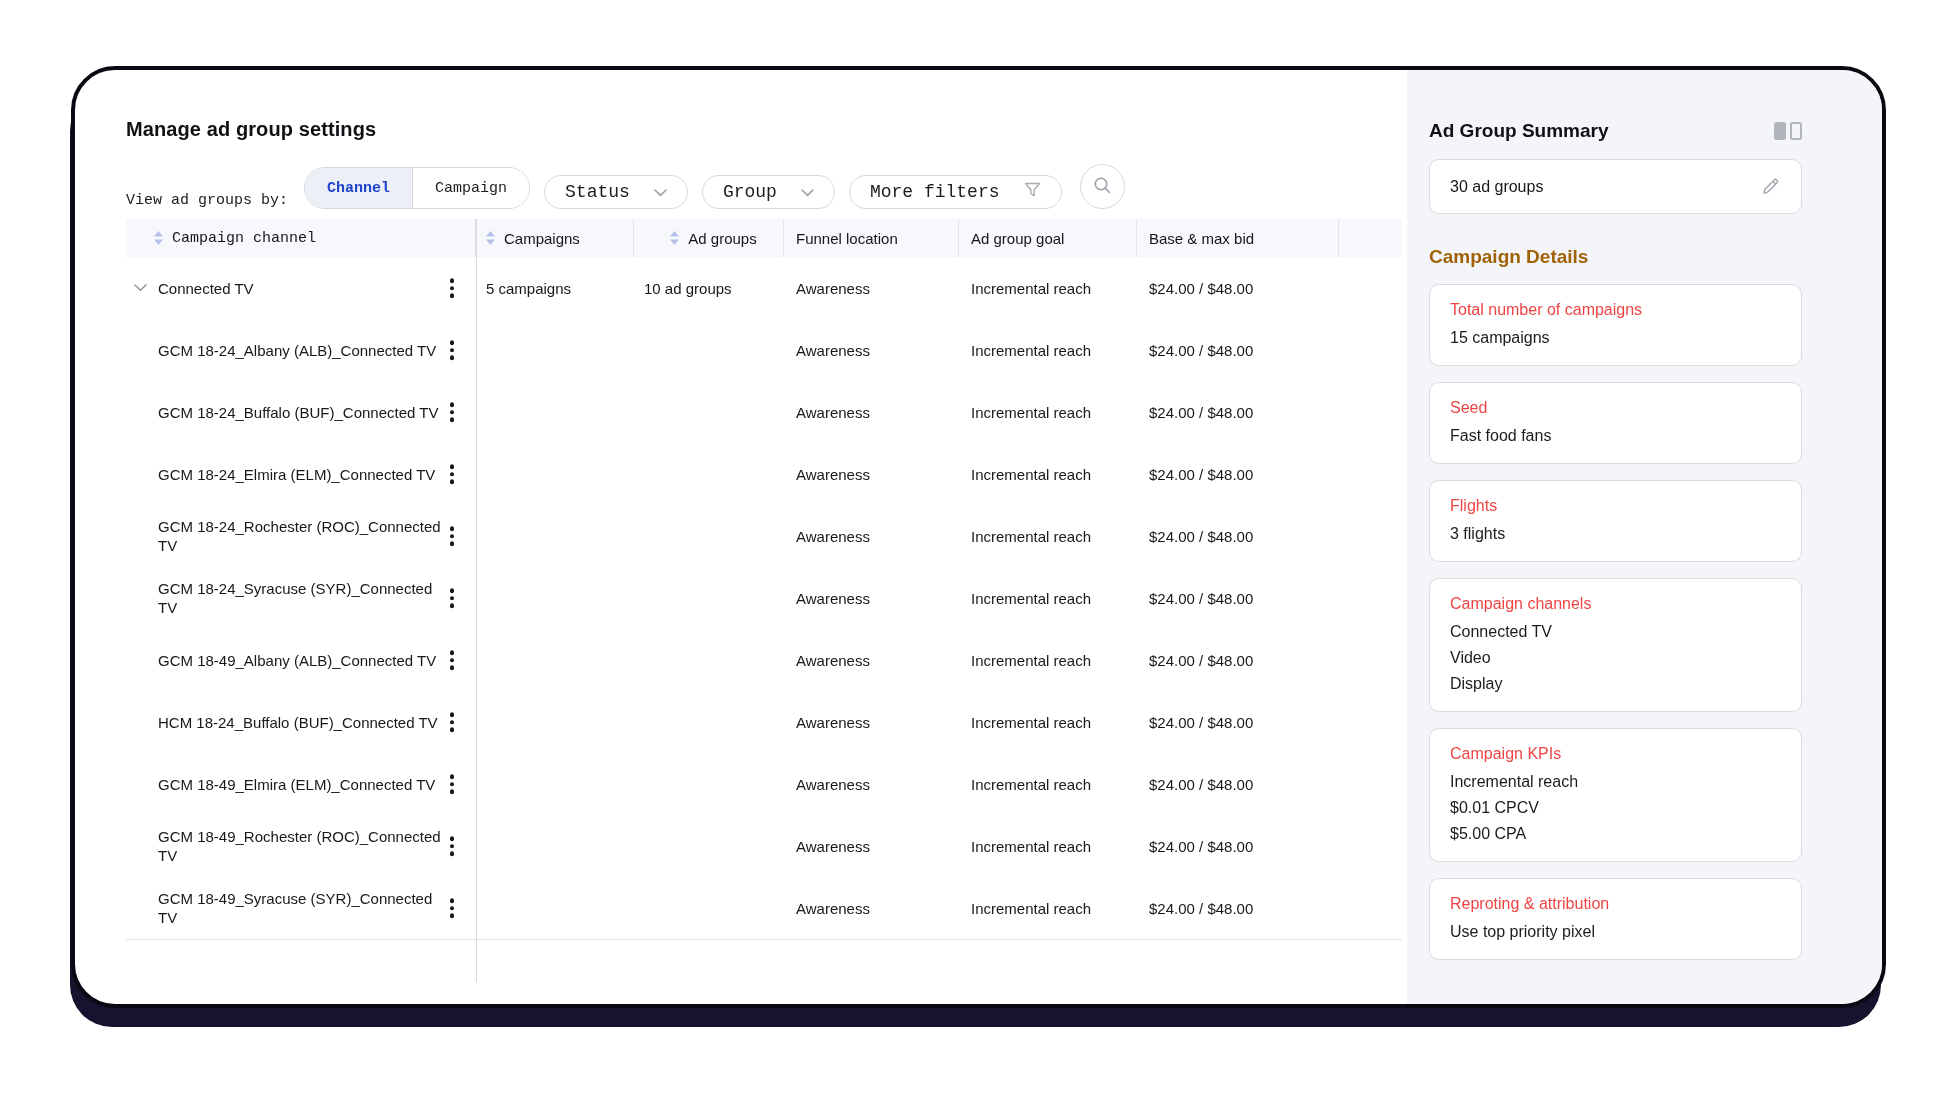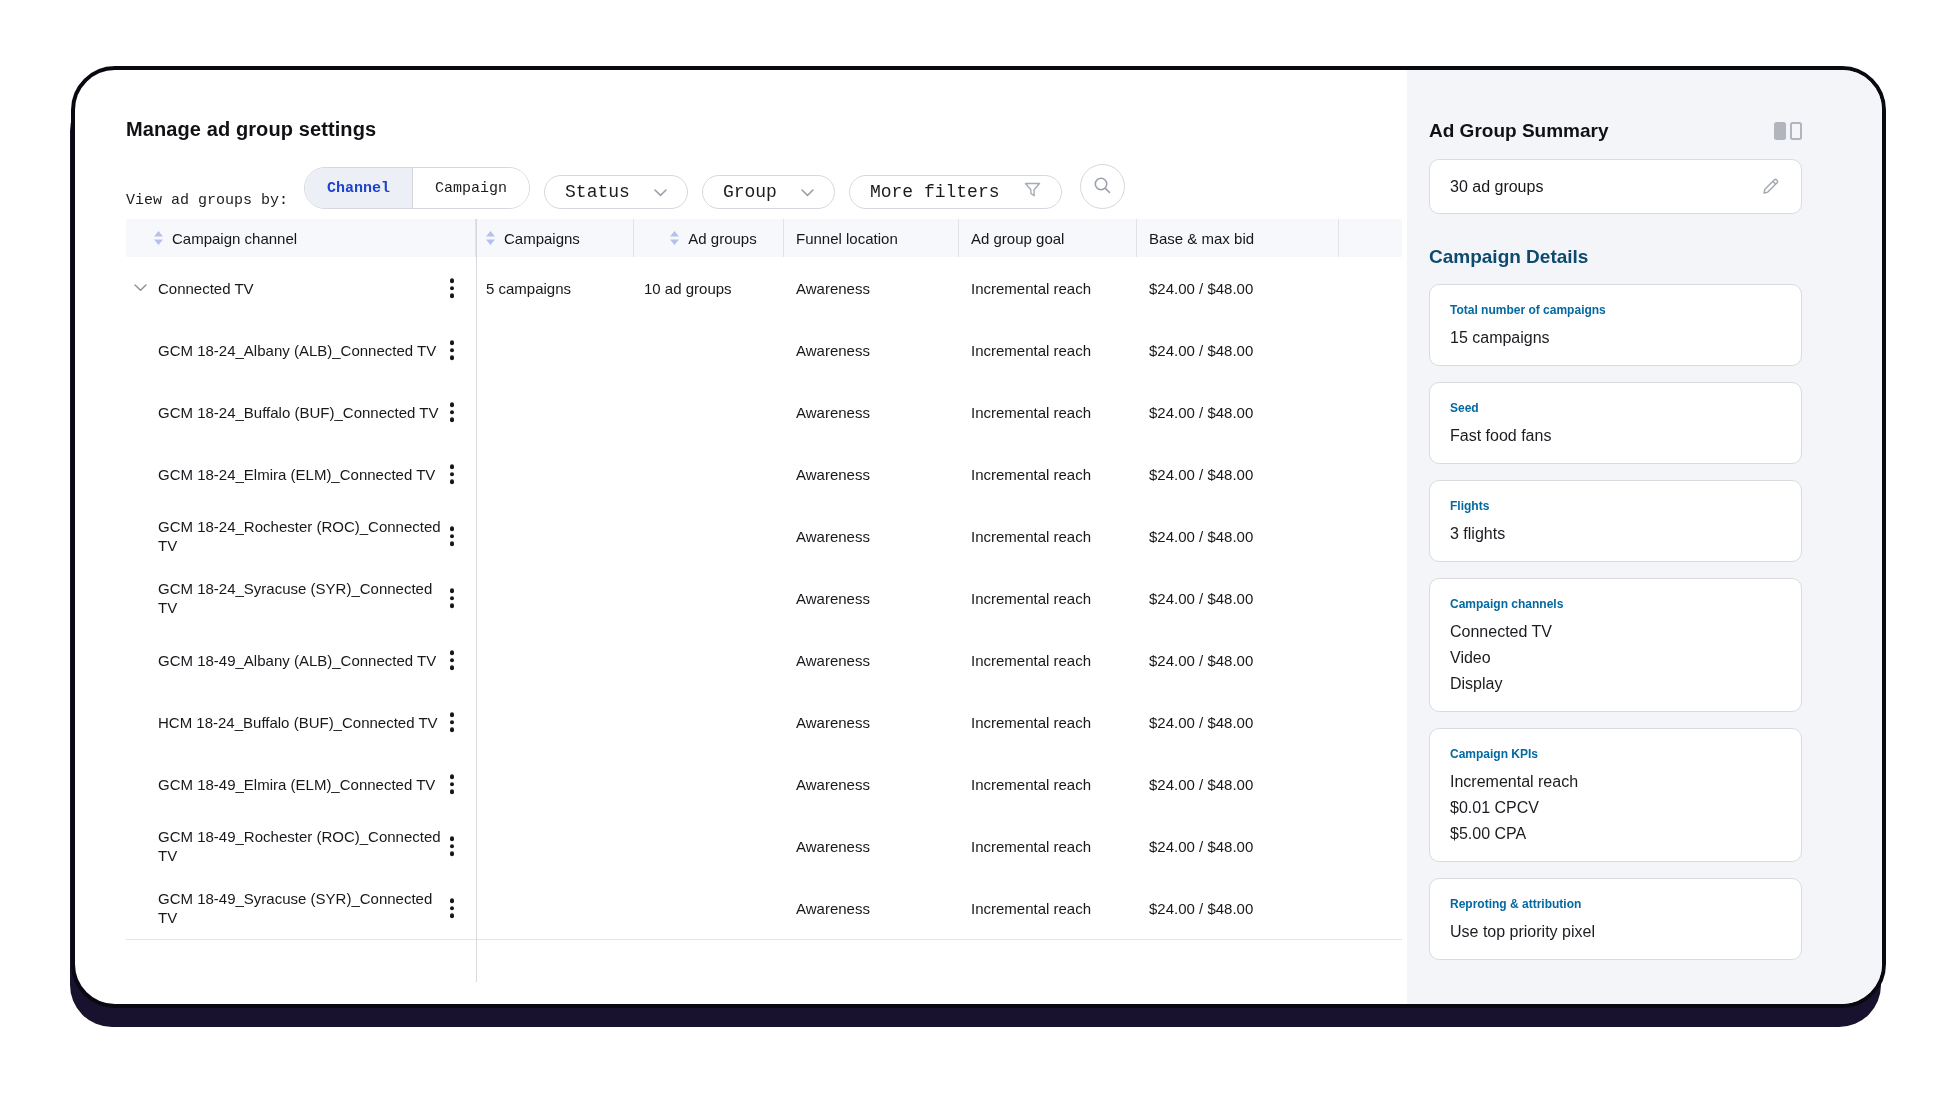--- a/index.html
+++ b/index.html
@@ -26,21 +26,21 @@
   .search-btn { width:45px; height:45px; border:1px solid #d6d8de; border-radius:50%; background:#fff; margin-left:18px; display:flex; align-items:center; justify-content:center; cursor:pointer; }
 
   
   .table { position:relative; width:1276px; margin-top:10px; }
   .thead { display:flex; height:38px; background:#f7f8fb; }
   .th { display:flex; align-items:center; font-size:15px; font-weight:500; color:#15161a; border-right:1px solid #e2e3e8; }
   .th:last-child { border-right:none; }
   .sort { display:inline-flex; margin-right:9px; }
   .c1 { width:350px; } .c2 { width:158px; } .c3 { width:150px;justify-content:center; }
   .c4 { width:175px; } .c5 { width:178px; } .c6 { width:202px; } .c7 { width:63px; }
-  .th.c1 { padding-left:28px; }
+  .th.c1 { padding-left:28px;font-family:Liberation Mono, monospace; }
   .th.c2,.th.c3 { padding-left:10px; }
   .th.c4,.th.c5,.th.c6 { padding-left:12px; }
 
   .tbody { border-bottom:1px solid #e4e5ea; }
   .tr { display:flex; height:62px; align-items:center; }
   .td { font-size:15px; color:#17181c; }
   .td.c1 { position:relative; height:100%; display:flex; align-items:center; }
   .nm { display:inline-block; margin-left:32px; width:288px; line-height:19px; }
   .chev { position:absolute; left:8px; top:50%; transform:translateY(-50%); display:inline-flex; cursor:pointer; }
   .kebab { position:absolute; right:18px; top:50%; transform:translateY(-50%); display:flex; flex-direction:column; align-items:center; gap:3px; padding:4px; cursor:pointer; }
@@ -50,24 +50,24 @@
   .long-divider { position:absolute; left:350px; top:0; width:1px; height:763px; background:#d8d9de; }
 
   
   .sidebar { width:475px; background:var(--panel, #f4f5f8); padding-left:22px; }
   .sb-head { width:373px; margin-top:50px; display:flex; align-items:center; justify-content:space-between; }
   .sb-title { font-size:19px; font-weight:700; color:#101114; }
   .panel-icon { display:flex; gap:4px; cursor:pointer; }
   .panel-icon .pa { width:12px; height:18px; background:#b3b5bc; border-radius:2.5px; }
   .panel-icon .pb { width:12px; height:18px; border:2.5px solid #b3b5bc; border-radius:2.5px; }
   .summary-card { width:373px; height:55px; margin-top:17px; background:#fff; border:1px solid #d9dbe0; border-radius:10px; display:flex; align-items:center; justify-content:space-between; padding:0 20px; font-size:16px;text-align:right; }
-  .sb-sub { font-size:19px; font-weight:700; margin-top:32px; color:#0c4a6e; }
+  .sb-sub { font-size:19px; font-weight:700; margin-top:32px; color:#a16207; }
   .d-card { width:373px; background:#fff; border:1px solid #d9dbe0; border-radius:10px; padding:14px 20px; margin-top:16px; }
   .d-card:first-of-type { margin-top:17px; }
-  .d-title { font-size:12px; font-weight:700; line-height:22px; margin-bottom:4px; color:#0369a1; }
+  .d-title { font-size:16px; font-weight:400; line-height:22px; margin-bottom:4px; color:#ef4444; }
   .d-line { font-size:16px; line-height:26px; color:#1b1c20; }
   .edit-btn { display:inline-flex; cursor:pointer; }
 </style>
 </head>
 <body>
 
 <div class="stage">
 <div class="app">
 
   <div class="main">

